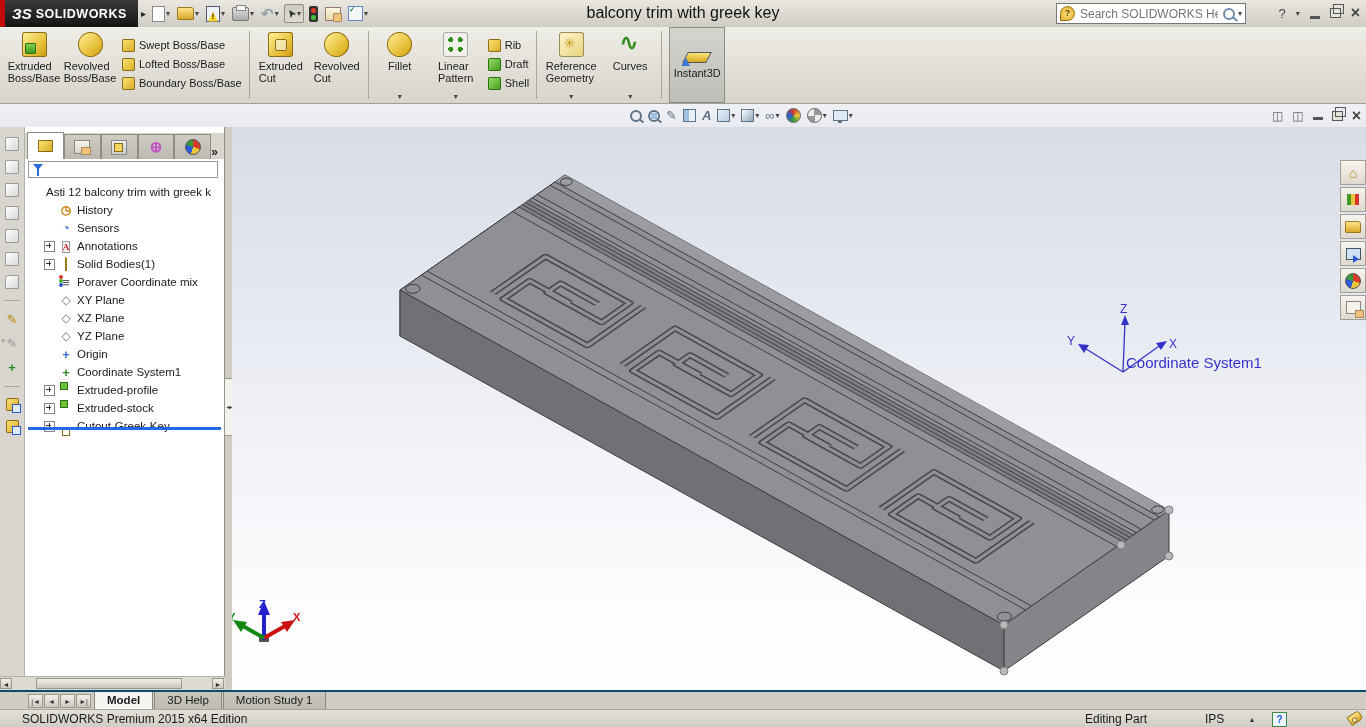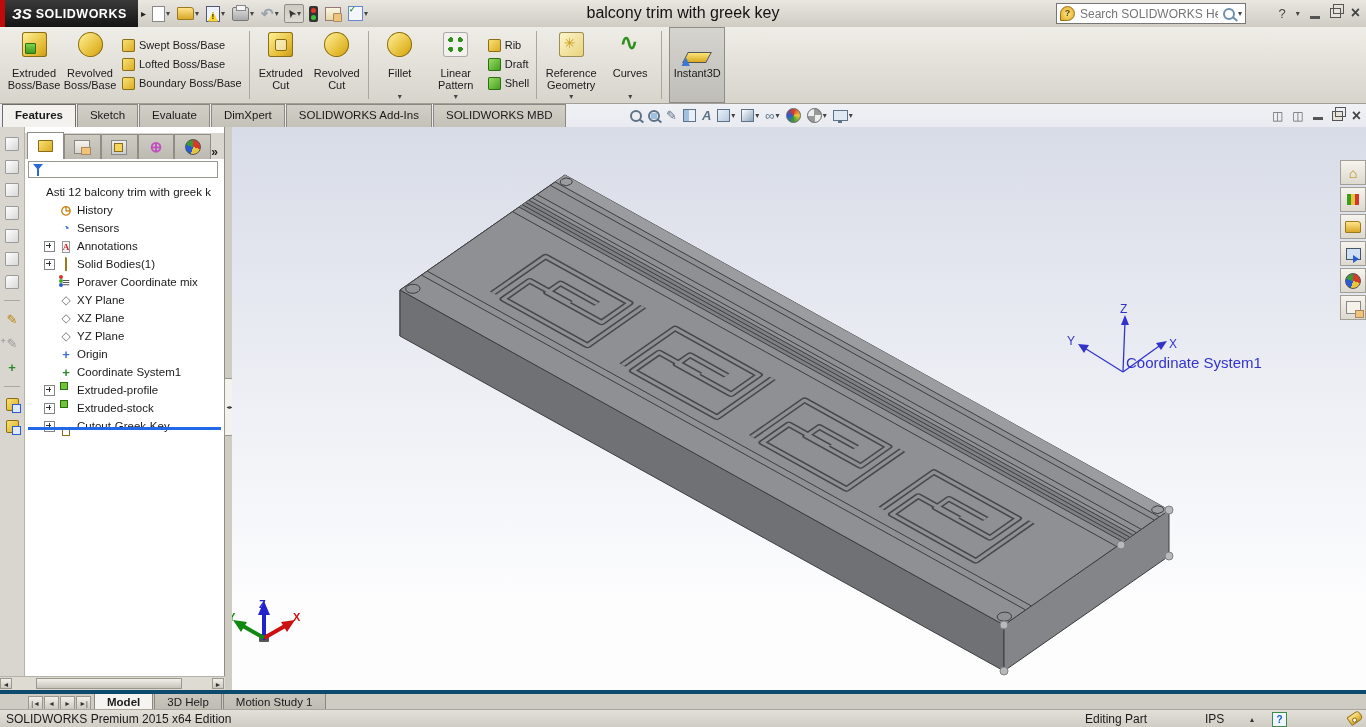--- a/index.html
+++ b/index.html
@@ -45,21 +45,21 @@
   .i-min{width:10px;height:3px;background:#555;margin-top:8px}
   .i-restore{width:9px;height:8px;border:1.5px solid #555;position:relative;background:#e6e3db}
   .i-restore::before{content:"";position:absolute;left:2px;top:-5px;width:9px;height:8px;border:1.5px solid #555}
   .i-close::before{content:"×";font-size:16px;font-weight:bold;color:#444}
 
   
   #ribbon{left:0;top:27px;width:1366px;height:77px;background:linear-gradient(#efede7,#d7d4cc);border-bottom:1px solid #a29f97;display:flex;align-items:stretch;padding-left:6px;box-sizing:border-box}
   .rsep{width:1px;background:#aaa79f;margin:4px 3px}
   .rgroup{display:flex;align-items:stretch}
   .rbig{width:56px;display:flex;flex-direction:column;align-items:center;padding-top:5px;position:relative;border-radius:3px}
-  .rbig .lab{text-align:center;line-height:12px;margin-top:10px}
+  .rbig .lab{text-align:left;line-height:12px;margin-top:3px}
   .rbig .lab i{font-style:normal;display:block}
   .rbig .bcar{position:absolute;bottom:2px;font-size:8px;color:#444}
   .stackcol{display:flex;flex-direction:column;justify-content:center;gap:4px;padding:0 4px}
   .srow{display:flex;gap:4px;height:15px}
   
   .ib{width:25px;height:25px;border-radius:3px;background:linear-gradient(135deg,#fceb8d 10%,#e3b92e 70%,#c79a18);box-shadow:inset 0 0 0 1px #8a6d1a;position:relative}
   .ib.gcorner::after{content:"";position:absolute;left:3px;bottom:3px;width:9px;height:9px;background:linear-gradient(#7fd24a,#3f9a1e);border:1px solid #2c6e12;border-radius:1px}
   .ib.ring{border-radius:50%}
   .ib.hole::after{content:"";position:absolute;left:7px;top:7px;width:10px;height:10px;background:#fff8;border:1px solid #8a6d1a;border-radius:2px}
   .ib.dots{background:#f2f1ec;box-shadow:inset 0 0 0 1px #aaa}
@@ -162,30 +162,30 @@
   .tp-home::before{content:"⌂";color:#b8860b;font-size:14px;font-weight:bold}
   .tp-lib{width:12px;height:11px;background:linear-gradient(90deg,#3f9a1e 0 4px,#e8c63a 4px 8px,#d8352a 8px)}
   .tp-folder{width:14px;height:10px;background:linear-gradient(#ffe48a,#d9a72a);border:1px solid #9a7a1a;border-radius:1px 3px 1px 1px}
   .tp-pal{width:13px;height:10px;border:1px solid #456;background:#cfe0f2}
   .tp-pal::after{content:"";position:absolute;right:2px;bottom:2px;width:0;height:0;border:4px solid transparent;border-left:6px solid #2a5ad8}
   .tp-ball{width:14px;height:14px;border-radius:50%;background:conic-gradient(#d83a2a 0 30%,#e8c63a 0 55%,#2a5ad8 0 80%,#3a9a3a 0);border:1px solid #555}
   .tp-prop{width:13px;height:11px;background:#f4f2ea;border:1px solid #888}
   .tp-prop::after{content:"";position:absolute;right:1px;bottom:1px;width:7px;height:6px;background:#f0c27a;border:1px solid #a86}
 
   
-  #btabs{left:0;top:690px;width:1366px;height:19px;background:#cfccc4;border-top:4px solid #0c4a6e}
+  #btabs{left:0;top:690px;width:1366px;height:19px;background:#cfccc4;border-top:2px solid #0c4a6e}
   #bnav{left:28px;top:2px;display:flex;gap:1px}
   .bnb{width:15px;height:14px;background:linear-gradient(#f2f0ea,#ccc9c1);border:1px solid #9a978f;font-size:7px;line-height:14px;text-align:center;color:#333;box-sizing:border-box}
   #btablist{left:94px;top:0;display:flex;height:19px}
   .btab{padding:2px 12px 0;border:1px solid #8a8880;border-top:0;background:linear-gradient(#c9c6be,#bdbab2);margin-right:1px;font-size:11.5px}
   .btab.active{background:#f5f4f0;font-weight:bold}
 
   
   #status{left:0;top:709px;width:1366px;height:18px;background:linear-gradient(#e3e0d9,#cfccc4);border-top:1px solid #a9a69e;display:flex;align-items:center;font-size:12px}
-  #status .ed{margin-left:6px}
+  #status .ed{margin-left:22px}
   #status .mode{position:absolute;left:1085px}
   #status .units{position:absolute;left:1205px}
   #status .ucar{position:absolute;left:1250px;font-size:8px;color:#333}
   .i-help{position:absolute;left:1272px;top:2px;width:13px;height:13px;background:#eef6ff;border:1px solid #3a8a4a;color:#1a5ad0;font:bold 10px/13px "Liberation Sans",sans-serif;text-align:center}
   .i-tag{position:absolute;left:1348px;top:3px;width:12px;height:8px;background:linear-gradient(#ffe48a,#d9a72a);border:1px solid #9a7a1a;transform:rotate(-35deg);border-radius:1px 4px 4px 1px}
   .i-tag::before{content:"";position:absolute;left:2px;top:2.5px;width:3px;height:3px;border-radius:50%;background:#fff;border:1px solid #9a7a1a}
 </style>
 </head>
 <body>
 
@@ -349,28 +349,20 @@
     </div>
   </div>
   <div class="rsep"></div>
   <div id="instant3d">
     <span class="ic i-ruler"></span>
     <span>Instant3D</span>
   </div>
 </div>
 
 <div class="abs" id="tabrow">
-  <div class="abs" id="doctabs">
-    <span class="dtab active">Features</span>
-    <span class="dtab">Sketch</span>
-    <span class="dtab">Evaluate</span>
-    <span class="dtab">DimXpert</span>
-    <span class="dtab">SOLIDWORKS Add-Ins</span>
-    <span class="dtab">SOLIDWORKS MBD</span>
-  </div>
   <div class="abs" id="headsup">
     <span class="hu">
         <span class="humag"></span>
       </span>
     <span class="hu">
         <span class="humag area"></span>
       </span>
     <span class="hu">
         <span class="g">✎</span>
       </span>

